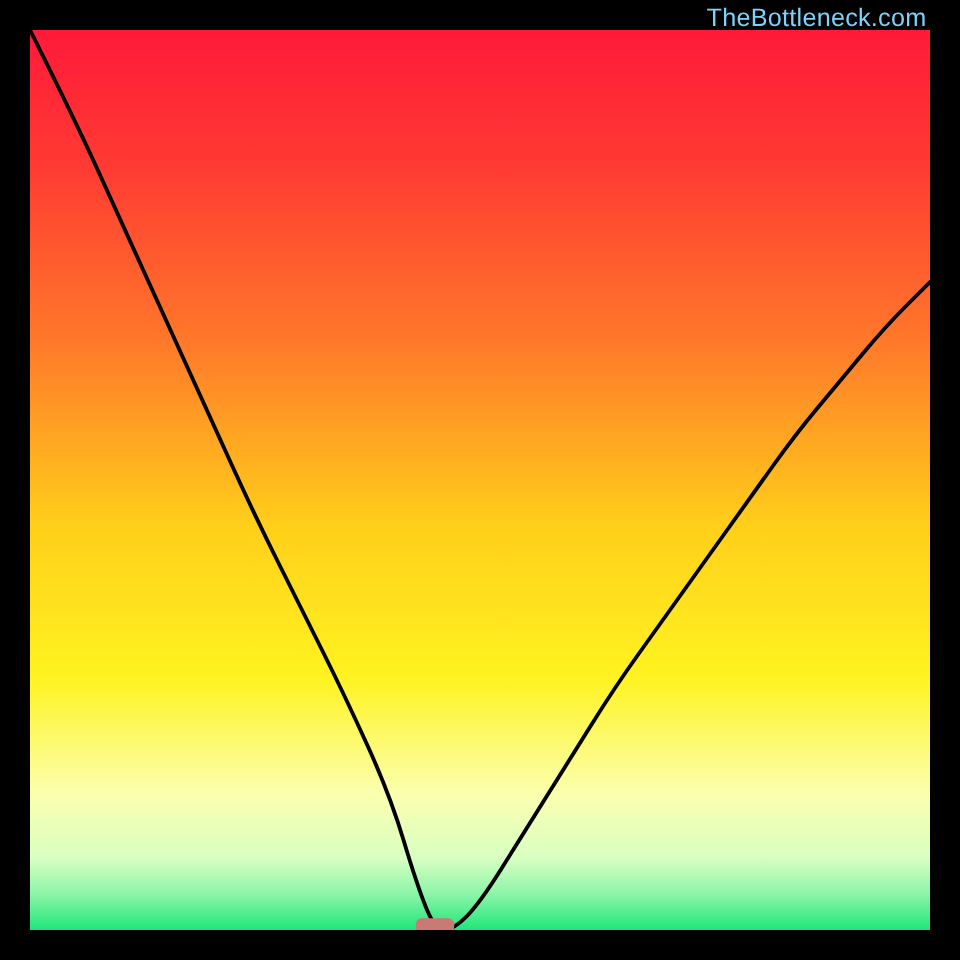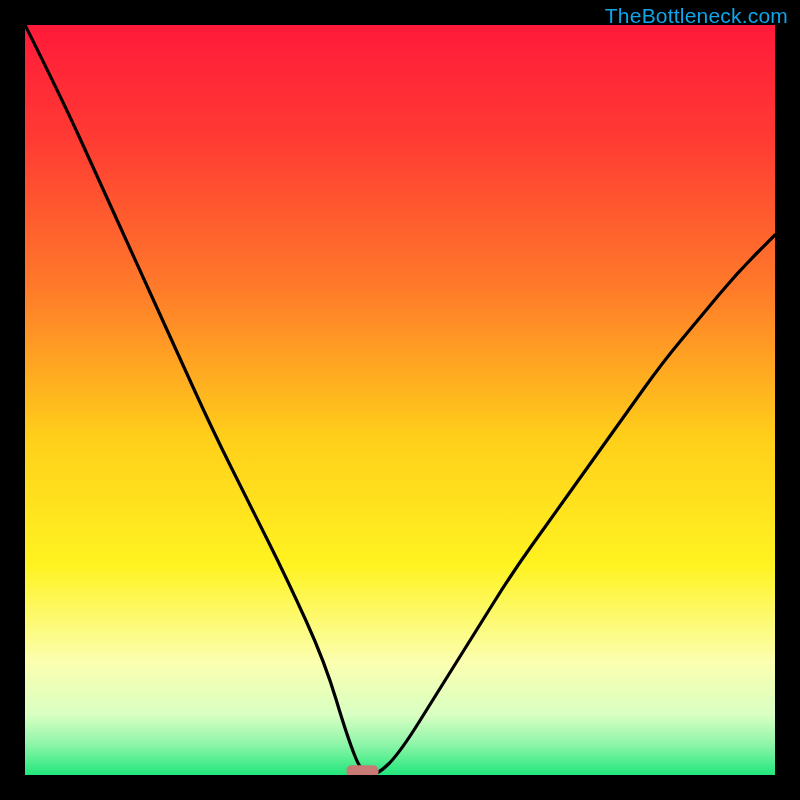--- a/index.html
+++ b/index.html
@@ -7,22 +7,22 @@
     padding: 0;
     width: 800px;
     height: 800px;
     background: #000;
     position: relative;
     font-family: Arial, Helvetica, sans-serif;
   }
   .watermark {
     position: absolute;
     top: 4px;
-    right: 12px;
-    color: #0ea5e9;
+    right: 28px;
+    color: #7dd3fc;
     font-size: 21px;
     font-weight: 500;
     z-index: 10;
     letter-spacing: 0.2px;
   }
   .plot-wrap {
     position: absolute;
     left: 25px;
     top: 25px;
     width: 750px;

